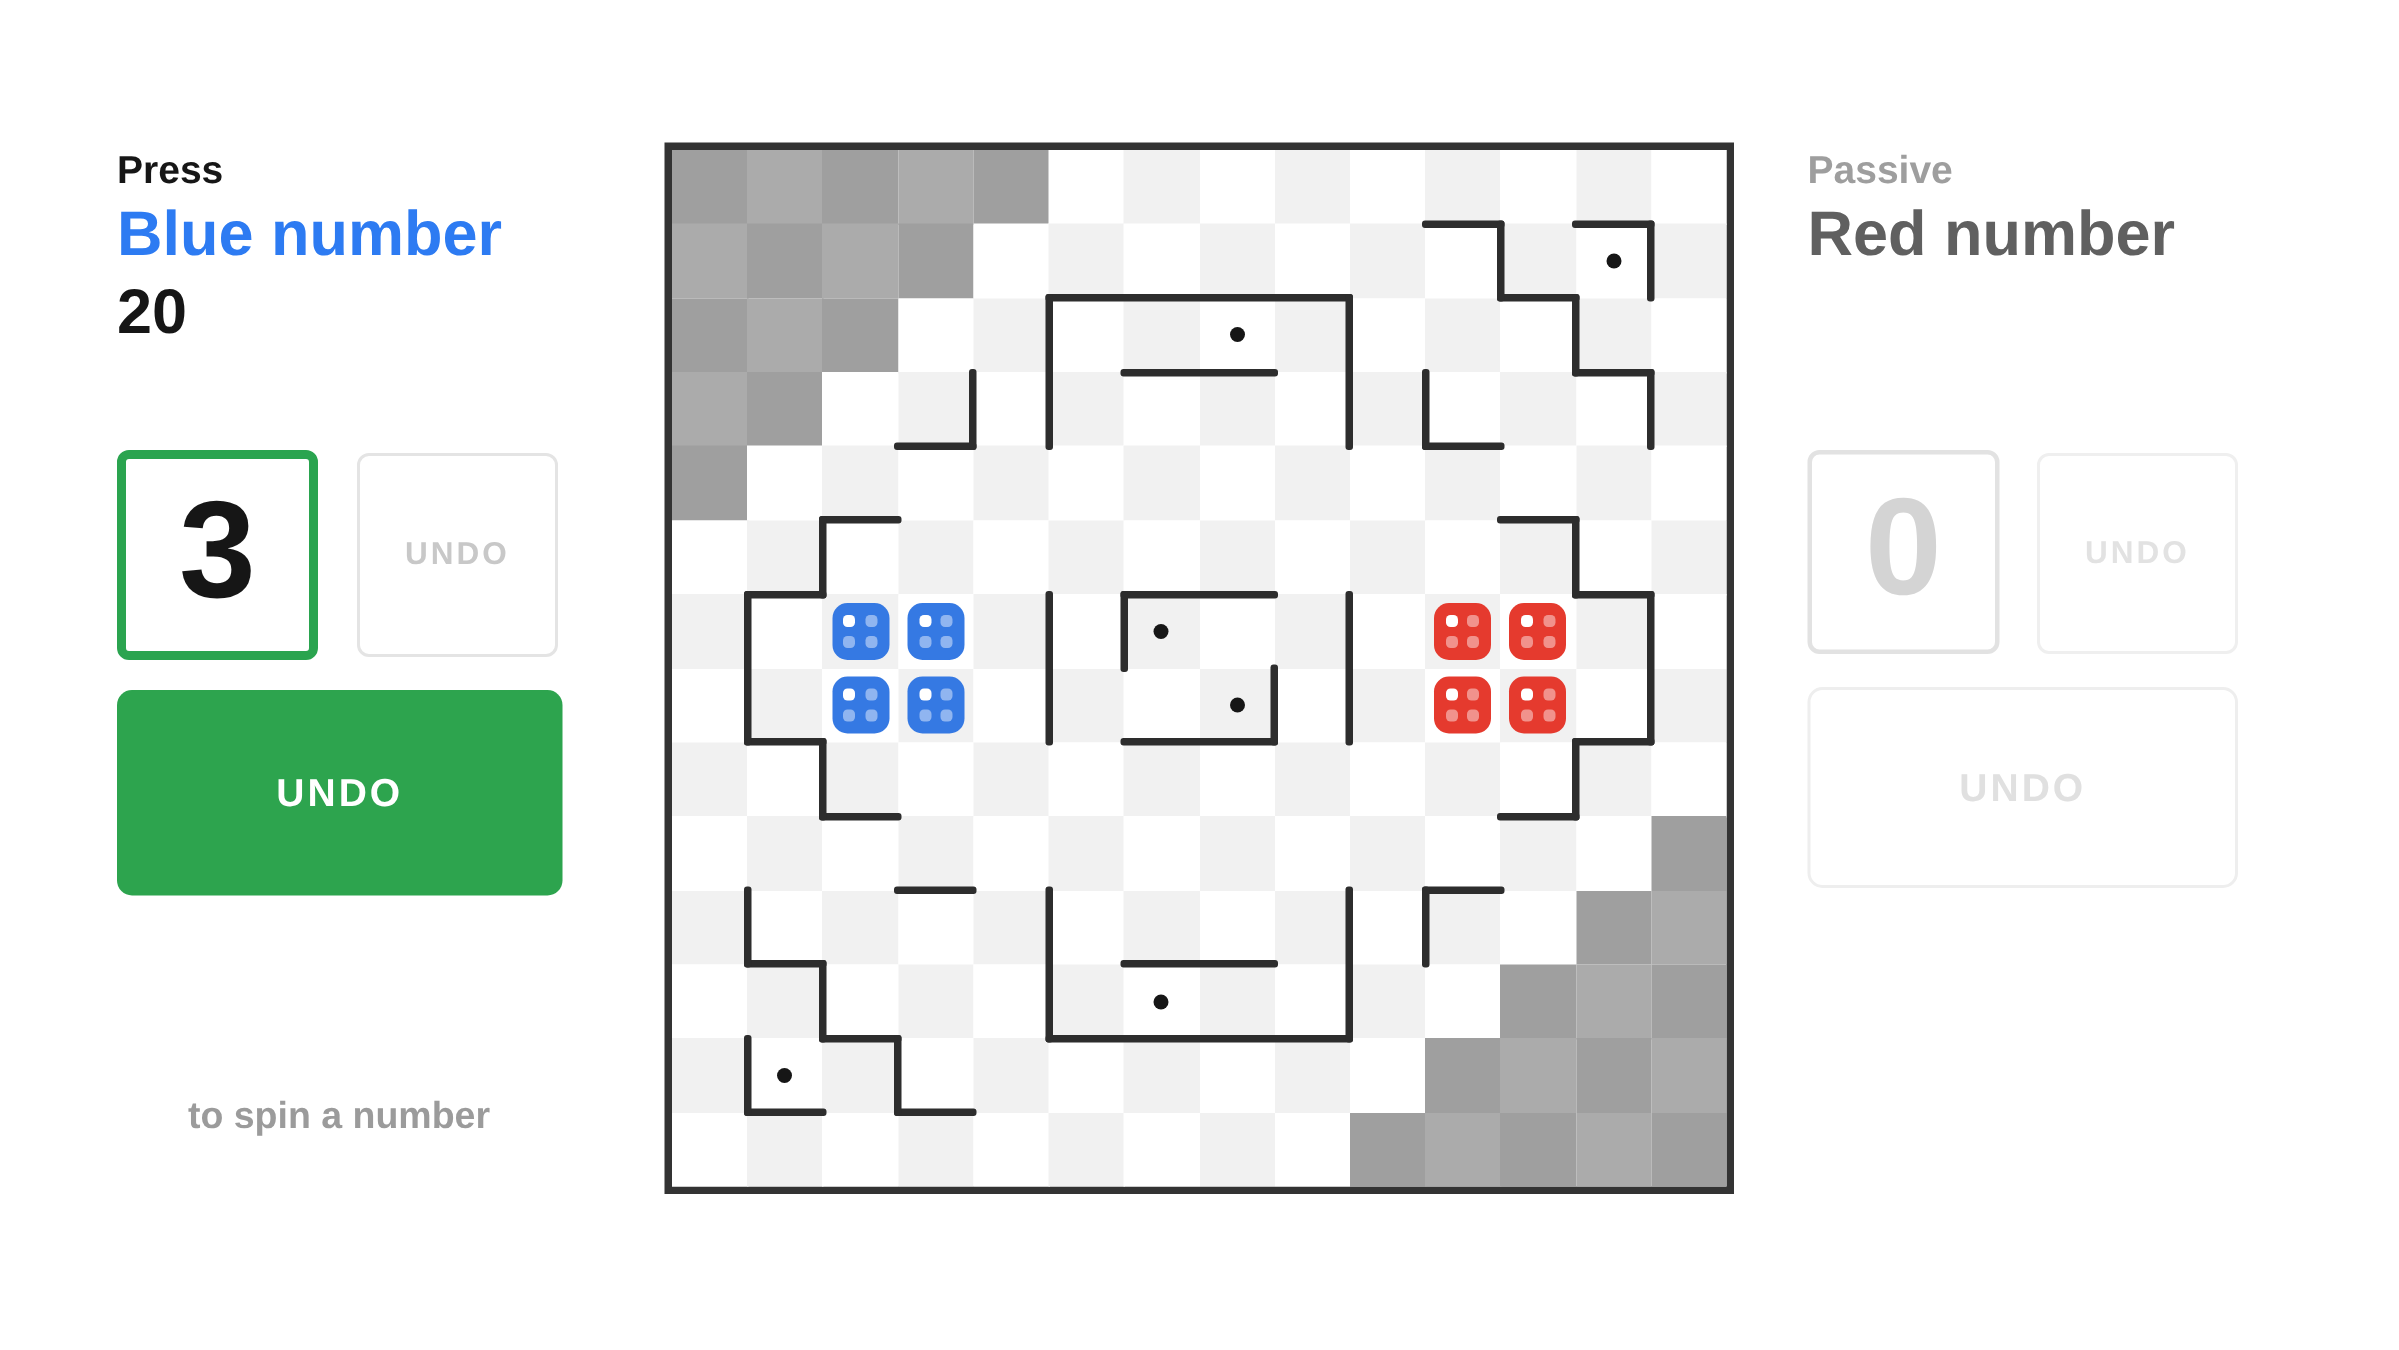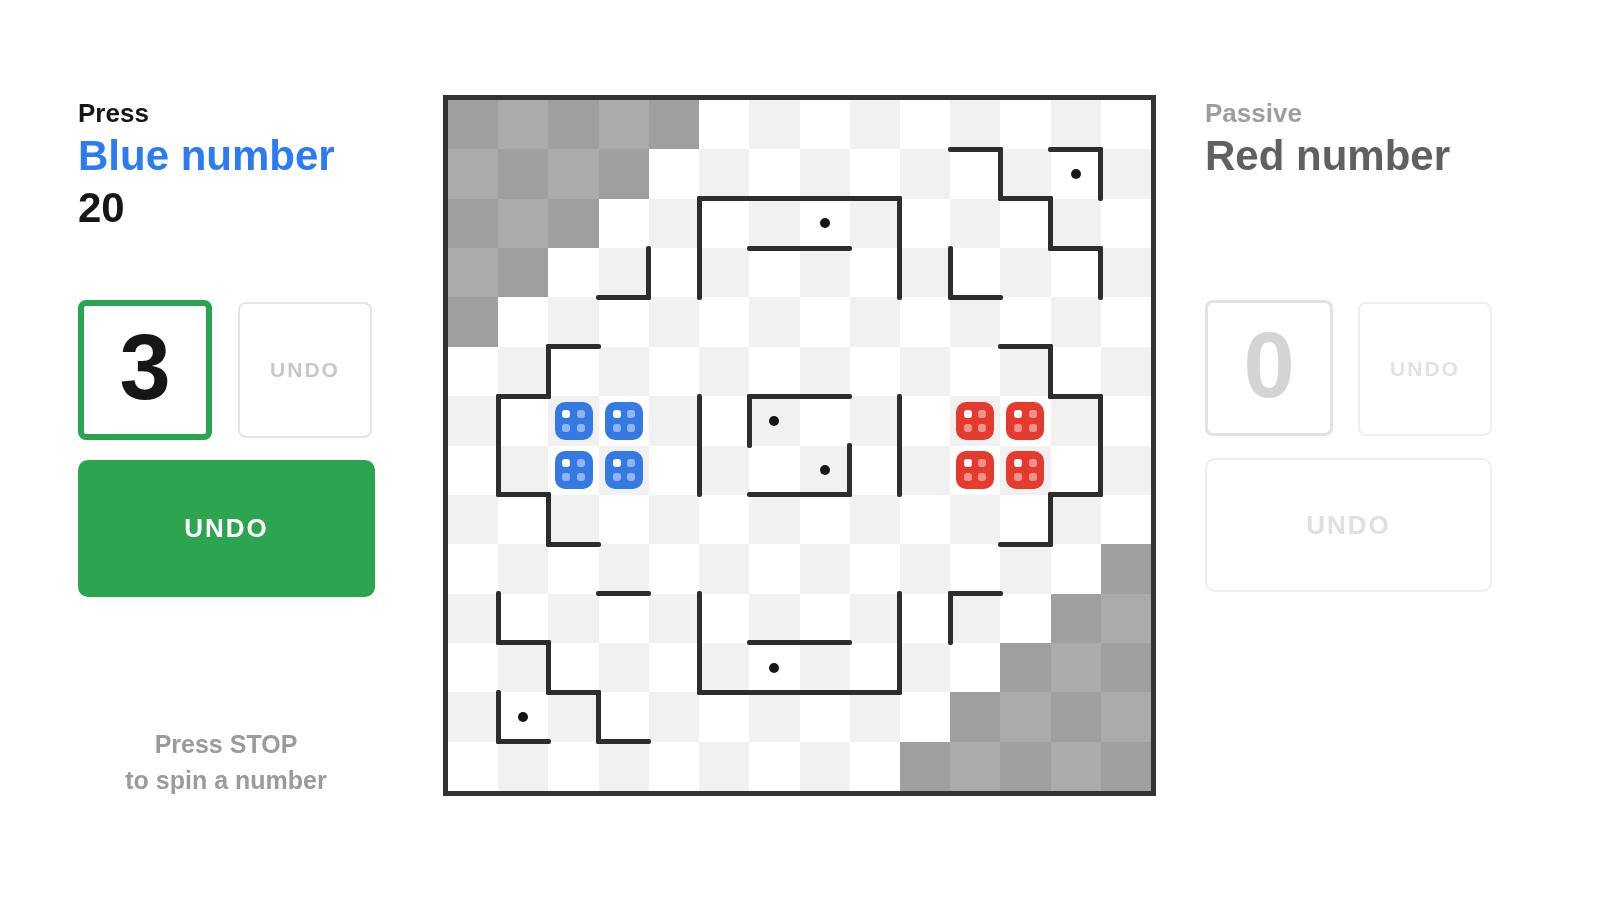--- a/index.html
+++ b/index.html
@@ -54,21 +54,20 @@
 
 <div class="abs num-box active" style="left:78px; top:300px; width:134px; height:140px;">
   <span class="num-val">3</span>
 </div>
 
 <div class="abs btn btn-undo" style="left:238px; top:302px; width:134px; height:136px;">UNDO</div>
 
 <div class="abs btn btn-stop" style="left:78px; top:460px; width:297px; height:137px;">UNDO</div>
 
 <div class="abs hint" style="left:76px; top:726px;">
-  <div>Press STOP</div>
   <div>to spin a number</div>
 </div>
 
 <div id="board" class="abs">
     <div class="cell" style="left: 0px; top: 0px; width: 50.7143px; height: 49.8571px; background: rgb(159, 159, 159);"></div>
     <div class="cell" style="left: 50.2143px; top: 0px; width: 50.7143px; height: 49.8571px; background: rgb(171, 171, 171);"></div>
     <div class="cell" style="left: 100.429px; top: 0px; width: 50.7143px; height: 49.8571px; background: rgb(159, 159, 159);"></div>
     <div class="cell" style="left: 150.643px; top: 0px; width: 50.7143px; height: 49.8571px; background: rgb(171, 171, 171);"></div>
     <div class="cell" style="left: 200.857px; top: 0px; width: 50.7143px; height: 49.8571px; background: rgb(159, 159, 159);"></div>
     <div class="cell" style="left: 251.071px; top: 0px; width: 50.7143px; height: 49.8571px; background: rgb(255, 255, 255);"></div>

